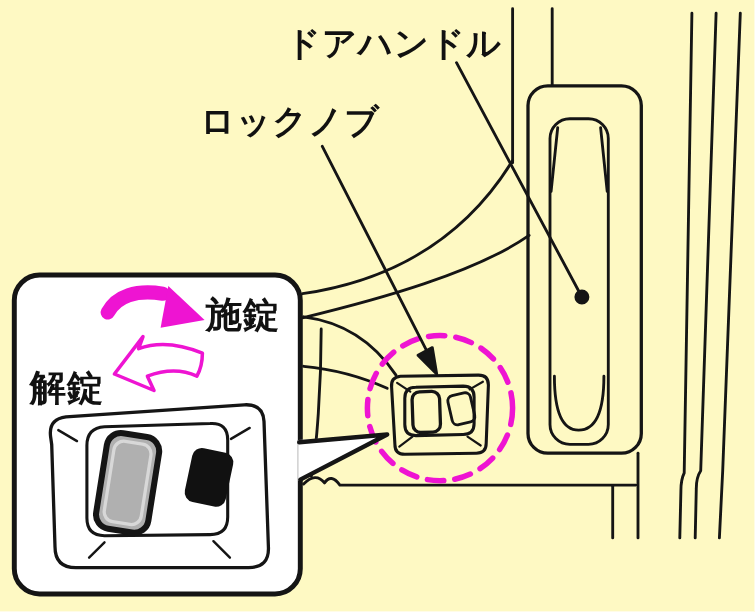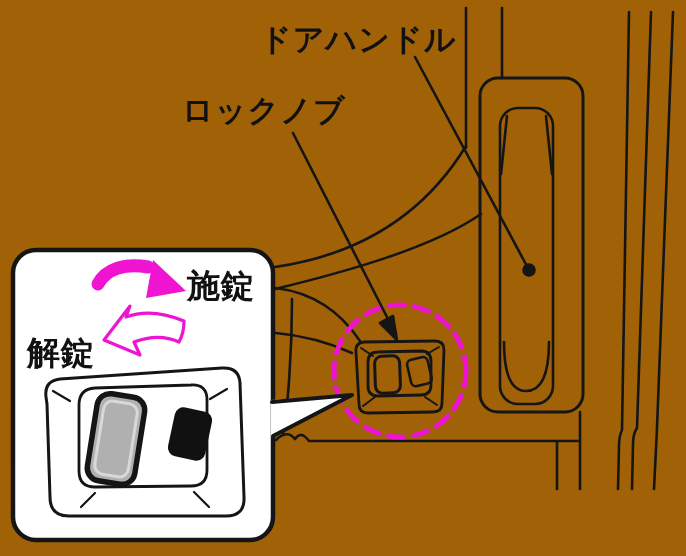--- a/index.html
+++ b/index.html
@@ -1,17 +1,17 @@
 <!DOCTYPE html>
 <html><head>
 <meta charset="utf-8">
 <style>
   html,body{margin:0;padding:0;background:#ffffff;}
   .stage{
-    position:relative;width:686px;height:556px;background:#a16207;overflow:hidden;
+    position:relative;width:686px;height:556px;background:#fef9c3;overflow:hidden;
     font-family:"Liberation Sans",sans-serif;color:#111;
   }
   .stage svg{position:absolute;left:0;top:0;}
   .lbl{
     position:absolute;white-space:nowrap;font-weight:600;color:#111;
     letter-spacing:1px;line-height:1;
   }
   .lbl-door-handle{left:260px;top:24px;font-size:31px;}
   .lbl-lock-knob{left:182px;top:95px;font-size:31px;}
   .lbl-lock{left:187px;top:269px;font-size:33px;}

